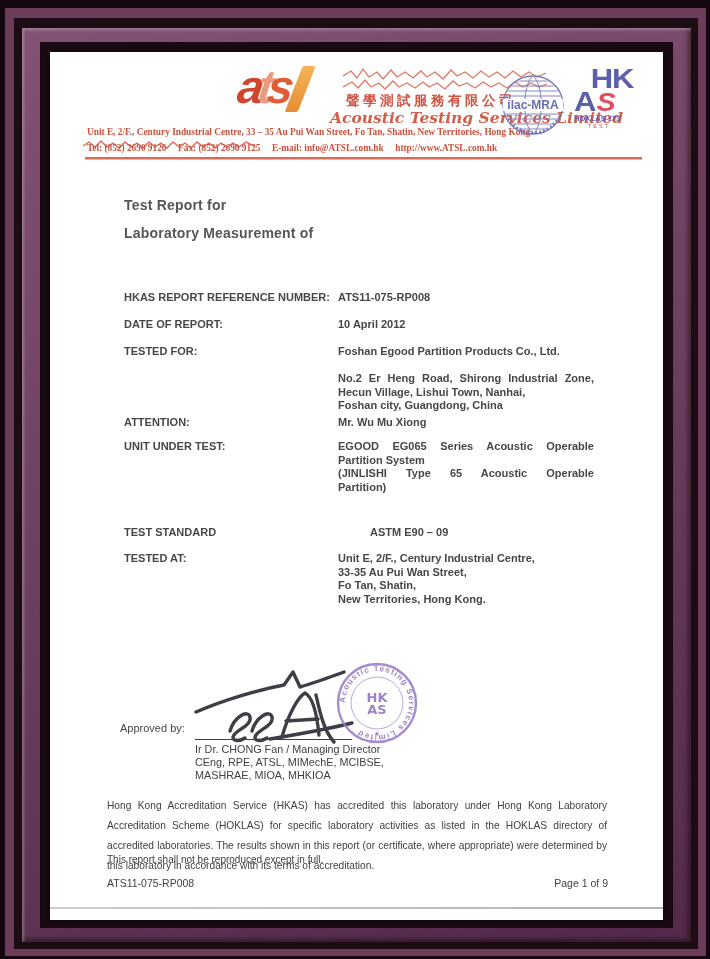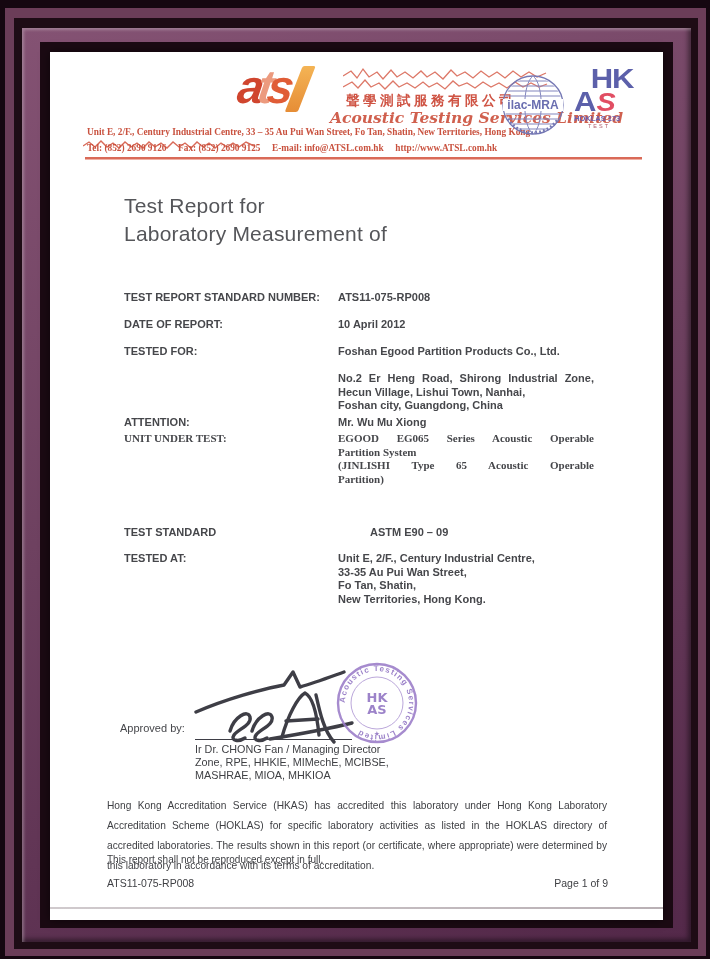--- a/index.html
+++ b/index.html
@@ -40,21 +40,21 @@
   .hkas .r1{font-size:27px;font-weight:bold;color:#5c60aa;line-height:22px;letter-spacing:-1px;
             transform:scaleX(1.15);transform-origin:left;}
   .hkas .r2{font-size:27px;font-weight:bold;color:#5c60aa;line-height:24px;text-align:left;
             transform:scaleX(1.15);transform-origin:left;}
   .hkas .s-red{font-style:italic;color:#e14e63;font-size:25px;letter-spacing:0;}
   .hkas .ribbon{position:absolute;left:28px;top:-4px;width:40px;height:62px;z-index:-1;}
   .hoklas{font-size:7.5px;font-weight:bold;color:#6b5fae;letter-spacing:0;text-align:left;}
   .hoklas-sub{font-size:5.5px;color:#b05a6a;letter-spacing:2px;text-align:left;padding-left:14px;}
 
   
-  .title{position:absolute;left:74px;top:140px;font-size:21px;font-weight:normal;
+  .title{position:absolute;left:74px;top:140px;font-size:14px;font-weight:bold;
          color:#55565a;line-height:27.5px;letter-spacing:0.2px;}
   .irow{position:absolute;left:74px;display:flex;font-size:11px;font-weight:bold;color:#46474b;}
   .irow .lbl{width:214px;flex:none;}
   .irow .val{width:256px;flex:none;line-height:13.6px;}
   .j{text-align:justify;text-align-last:justify;}
 
   
   .approved{position:absolute;left:70px;top:670px;font-size:11px;color:#46474b;}
   .sigline{position:absolute;left:145px;top:687px;width:157px;height:0;
            border-top:1.6px solid #3e3e46;}
@@ -140,21 +140,21 @@
     </div>
 
     <div class="rule"></div>
 
     <div class="title">
       <div>Test Report for</div>
       <div>Laboratory Measurement of</div>
     </div>
 
     <div class="irow" style="top:239px;">
-      <div class="lbl">TEST REPORT STANDARD NUMBER:</div>
+      <div class="lbl">HKAS REPORT REFERENCE NUMBER:</div>
       <div class="val">
           <div>ATS11-075-RP008</div>
         </div>
     </div>
     <div class="irow" style="top:266px;">
       <div class="lbl">DATE OF REPORT:</div>
       <div class="val">
           <div>10 April 2012</div>
         </div>
     </div>
@@ -171,21 +171,21 @@
         <div>Hecun Village, Lishui Town, Nanhai,</div>
         <div>Foshan city, Guangdong, China</div>
       </div>
     </div>
     <div class="irow" style="top:364px;">
       <div class="lbl">ATTENTION:</div>
       <div class="val">
           <div>Mr. Wu Mu Xiong</div>
         </div>
     </div>
-    <div class="irow" style="top:380px;font-family:Liberation Serif, serif;">
+    <div class="irow" style="top:388px;">
       <div class="lbl">UNIT UNDER TEST:</div>
       <div class="val">
         <div class="j">EGOOD EG065 Series Acoustic Operable</div>
         <div>Partition System</div>
         <div class="j">(JINLISHI Type 65 Acoustic Operable</div>
         <div>Partition)</div>
       </div>
     </div>
     <div class="irow" style="top:474px;gap:32px;">
       <div class="lbl">TEST STANDARD</div>
@@ -225,21 +225,21 @@
         <textPath href="#stArc">Acoustic Testing Services Limited</textPath>
       </text>
       <text x="41" y="40" text-anchor="middle" font-size="13" font-weight="bold" fill="#8f72c2" font-family="DejaVu Sans, sans-serif">HK</text>
       <text x="41" y="52" text-anchor="middle" font-size="13" font-weight="bold" fill="#8f72c2" font-family="DejaVu Sans, sans-serif">AS</text>
       <text x="41" y="74" text-anchor="middle" font-size="7" fill="#8f72c2">★</text>
     </svg>
 
     <div class="approved">Approved by:</div>
     <div class="sigline"></div>
     <div class="appr-name">Ir Dr. CHONG Fan / Managing Director</div>
-    <div class="appr-q1">Zone, RPE, HHKIE, MIMechE, MCIBSE,</div>
+    <div class="appr-q1">CEng, RPE, ATSL, MIMechE, MCIBSE,</div>
     <div class="appr-q2">MASHRAE, MIOA, MHKIOA</div>
 
     <div class="f-para">Hong Kong Accreditation Service (HKAS) has accredited this laboratory under Hong Kong Laboratory Accreditation Scheme (HOKLAS) for specific laboratory activities as listed in the HOKLAS directory of accredited laboratories. The results shown in this report (or certificate, where appropriate) were determined by this laboratory in accordance with its terms of accreditation.</div>
     <div class="f-note">This report shall not be reproduced except in full.</div>
     <div class="f-refrow">
       <span>ATS11-075-RP008</span>
       <span>Page 1 of 9</span>
     </div>
     <div class="crease"></div>
 

